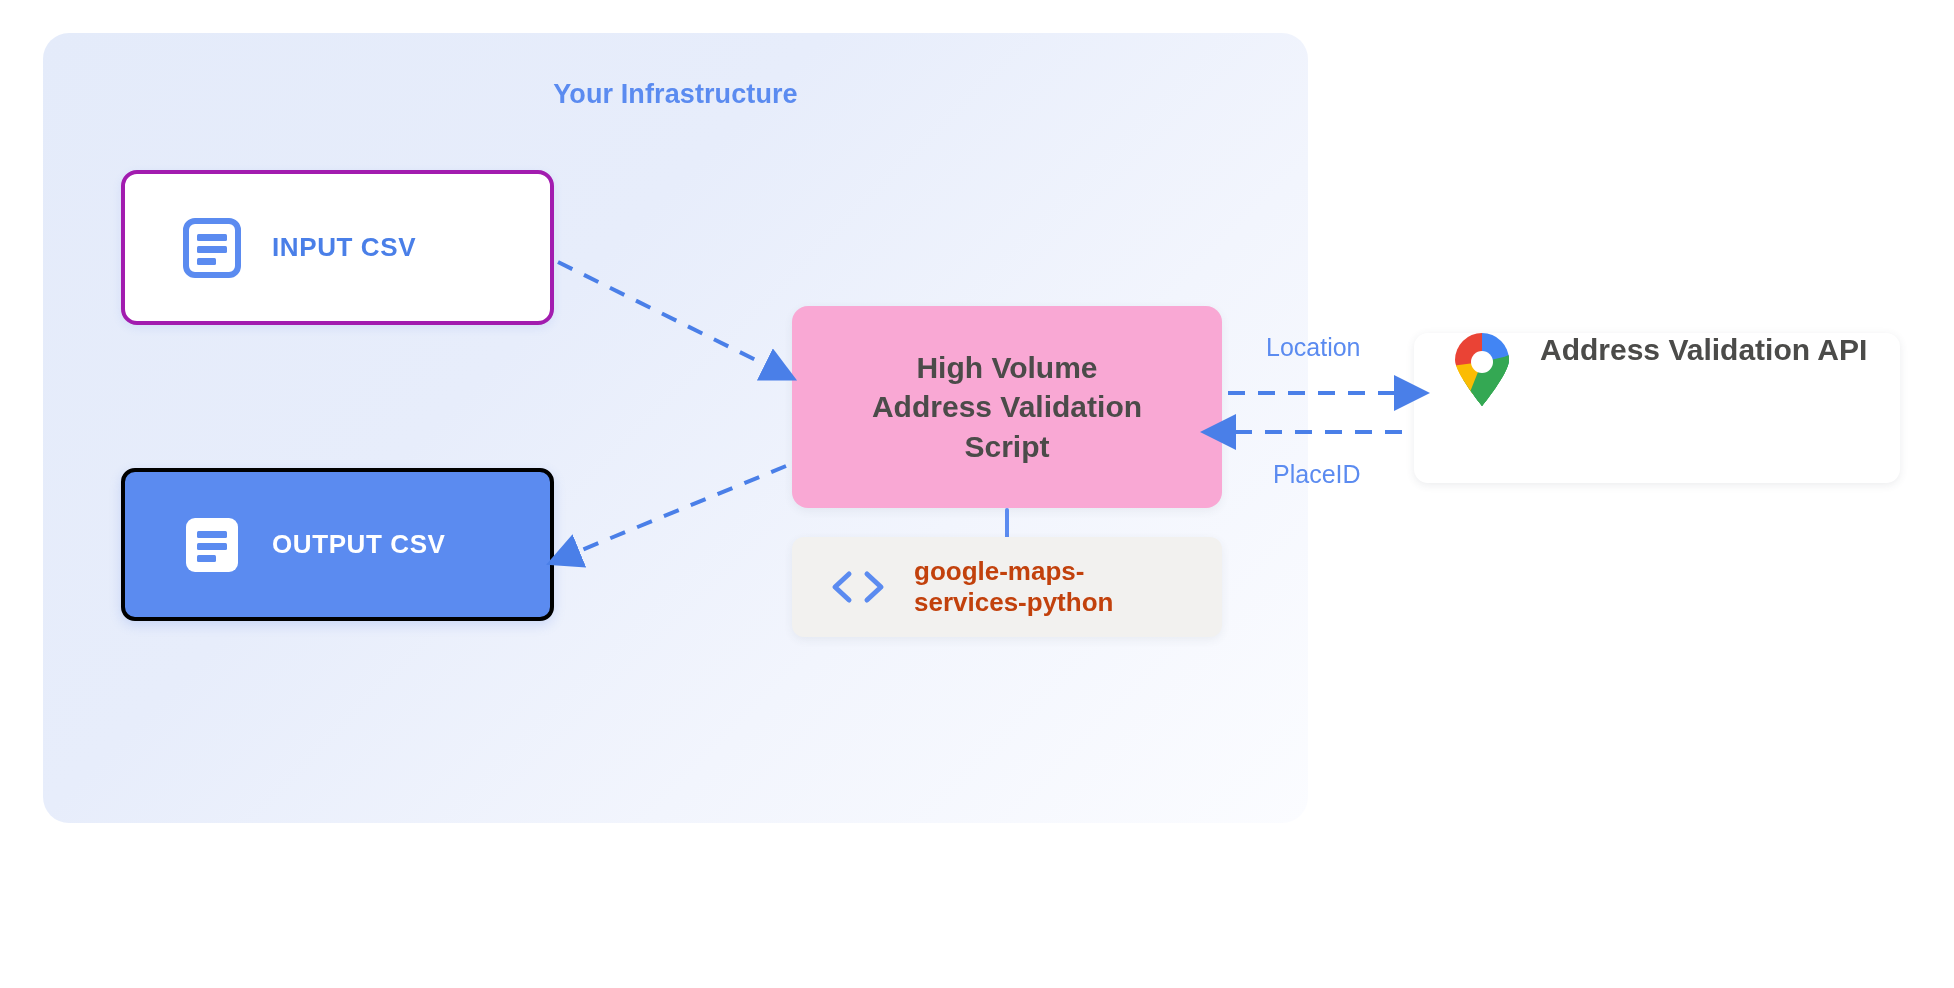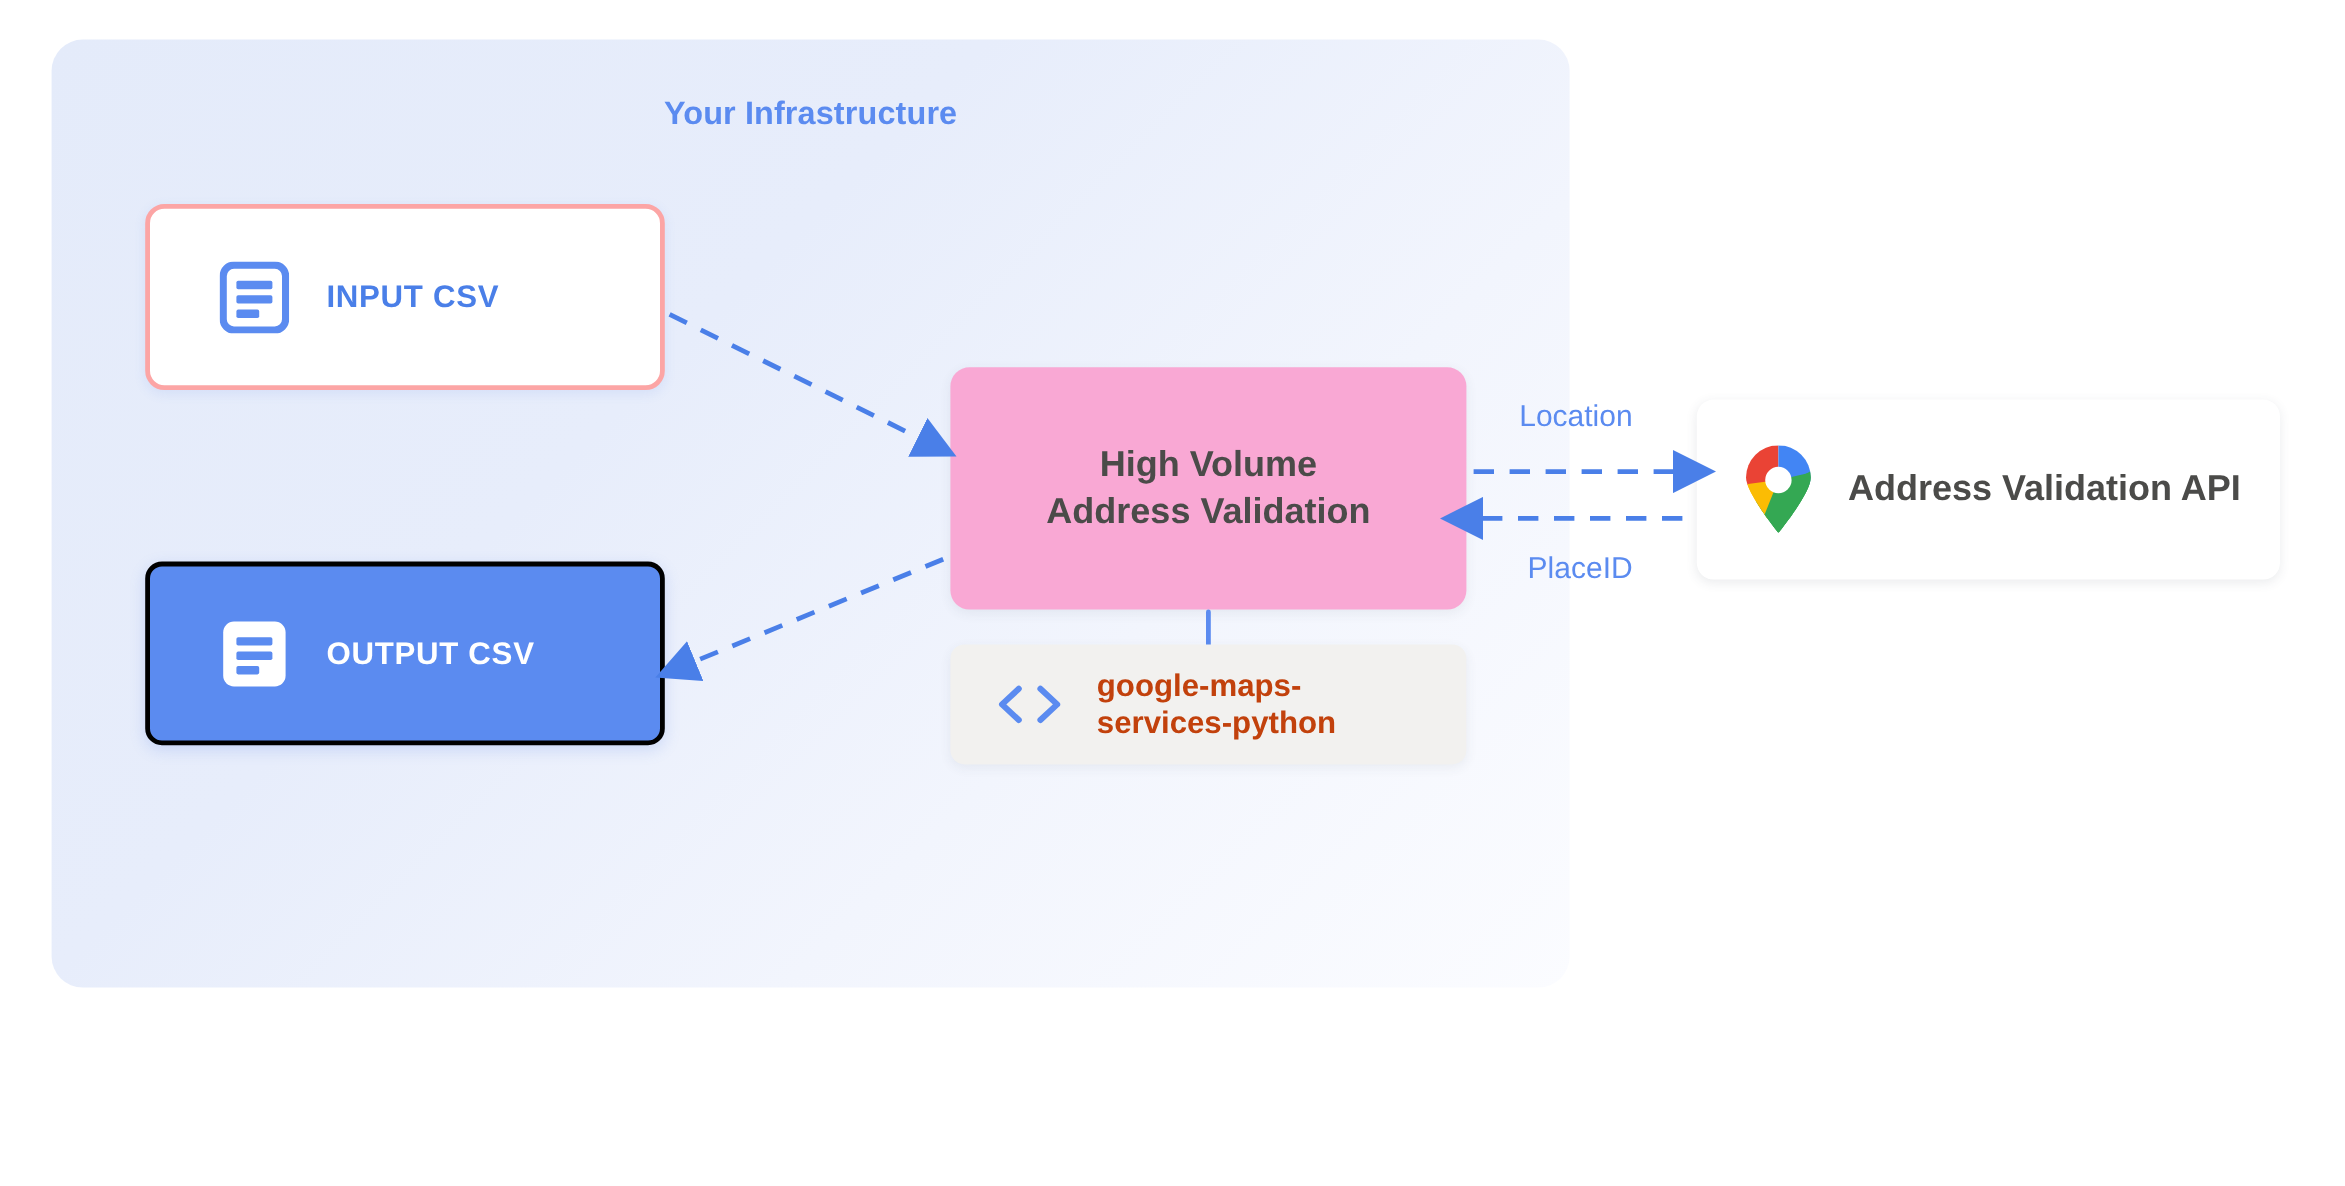--- a/index.html
+++ b/index.html
@@ -50,21 +50,21 @@
     align-items: center;
   }
 
   
   .input-csv {
     left: 121px;
     top: 170px;
     width: 433px;
     height: 155px;
     background: #ffffff;
-    border: 4px solid #fca5a5;
+    border: 4px solid #a21caf;
     border-radius: 16px;
     box-shadow: 0 3px 10px rgba(90,130,230,0.12);
     padding-left: 58px;
   }
   .input-csv .label {
     font-size: 26px;
     font-weight: bold;
     color: #4a7fe8;
     letter-spacing: 0.6px;
     margin-left: 31px;
@@ -157,21 +157,21 @@
   
   .api-box {
     position: absolute;
     left: 1414px;
     top: 333px;
     width: 486px;
     height: 150px;
     background: #ffffff;
     border-radius: 14px;
     display: flex;
-    align-items: center;
+    align-items: flex-start;
     padding-left: 38px;
     box-sizing: border-box;
     box-shadow: 0 2px 9px rgba(60,70,90,0.10);
   }
   .pin-icon { width: 60px; height: 74px; flex: 0 0 auto; }
   .api-box .api-label {
     margin-left: 28px;
     font-size: 30px;
     font-weight: bold;
     color: #4b4b49;
@@ -247,20 +247,21 @@
       </svg>
     </span>
     <span class="label">OUTPUT CSV</span>
   </div>
 
 
   <div class="script-box">
     <div class="title">
       <div>High Volume</div>
       <div>Address Validation</div>
+      <div>Script</div>
     </div>
   </div>
 
   <div class="connector-line"></div>
 
   <div class="library-box">
     <span class="code-icon">
       <svg viewBox="0 0 56 34" width="56" height="34" xmlns="http://www.w3.org/2000/svg">
         <polyline points="19,4 5,17 19,30" fill="none" stroke="#5b8bf0" stroke-width="5" stroke-linecap="round" stroke-linejoin="round"></polyline>
         <polyline points="37,4 51,17 37,30" fill="none" stroke="#5b8bf0" stroke-width="5" stroke-linecap="round" stroke-linejoin="round"></polyline>

